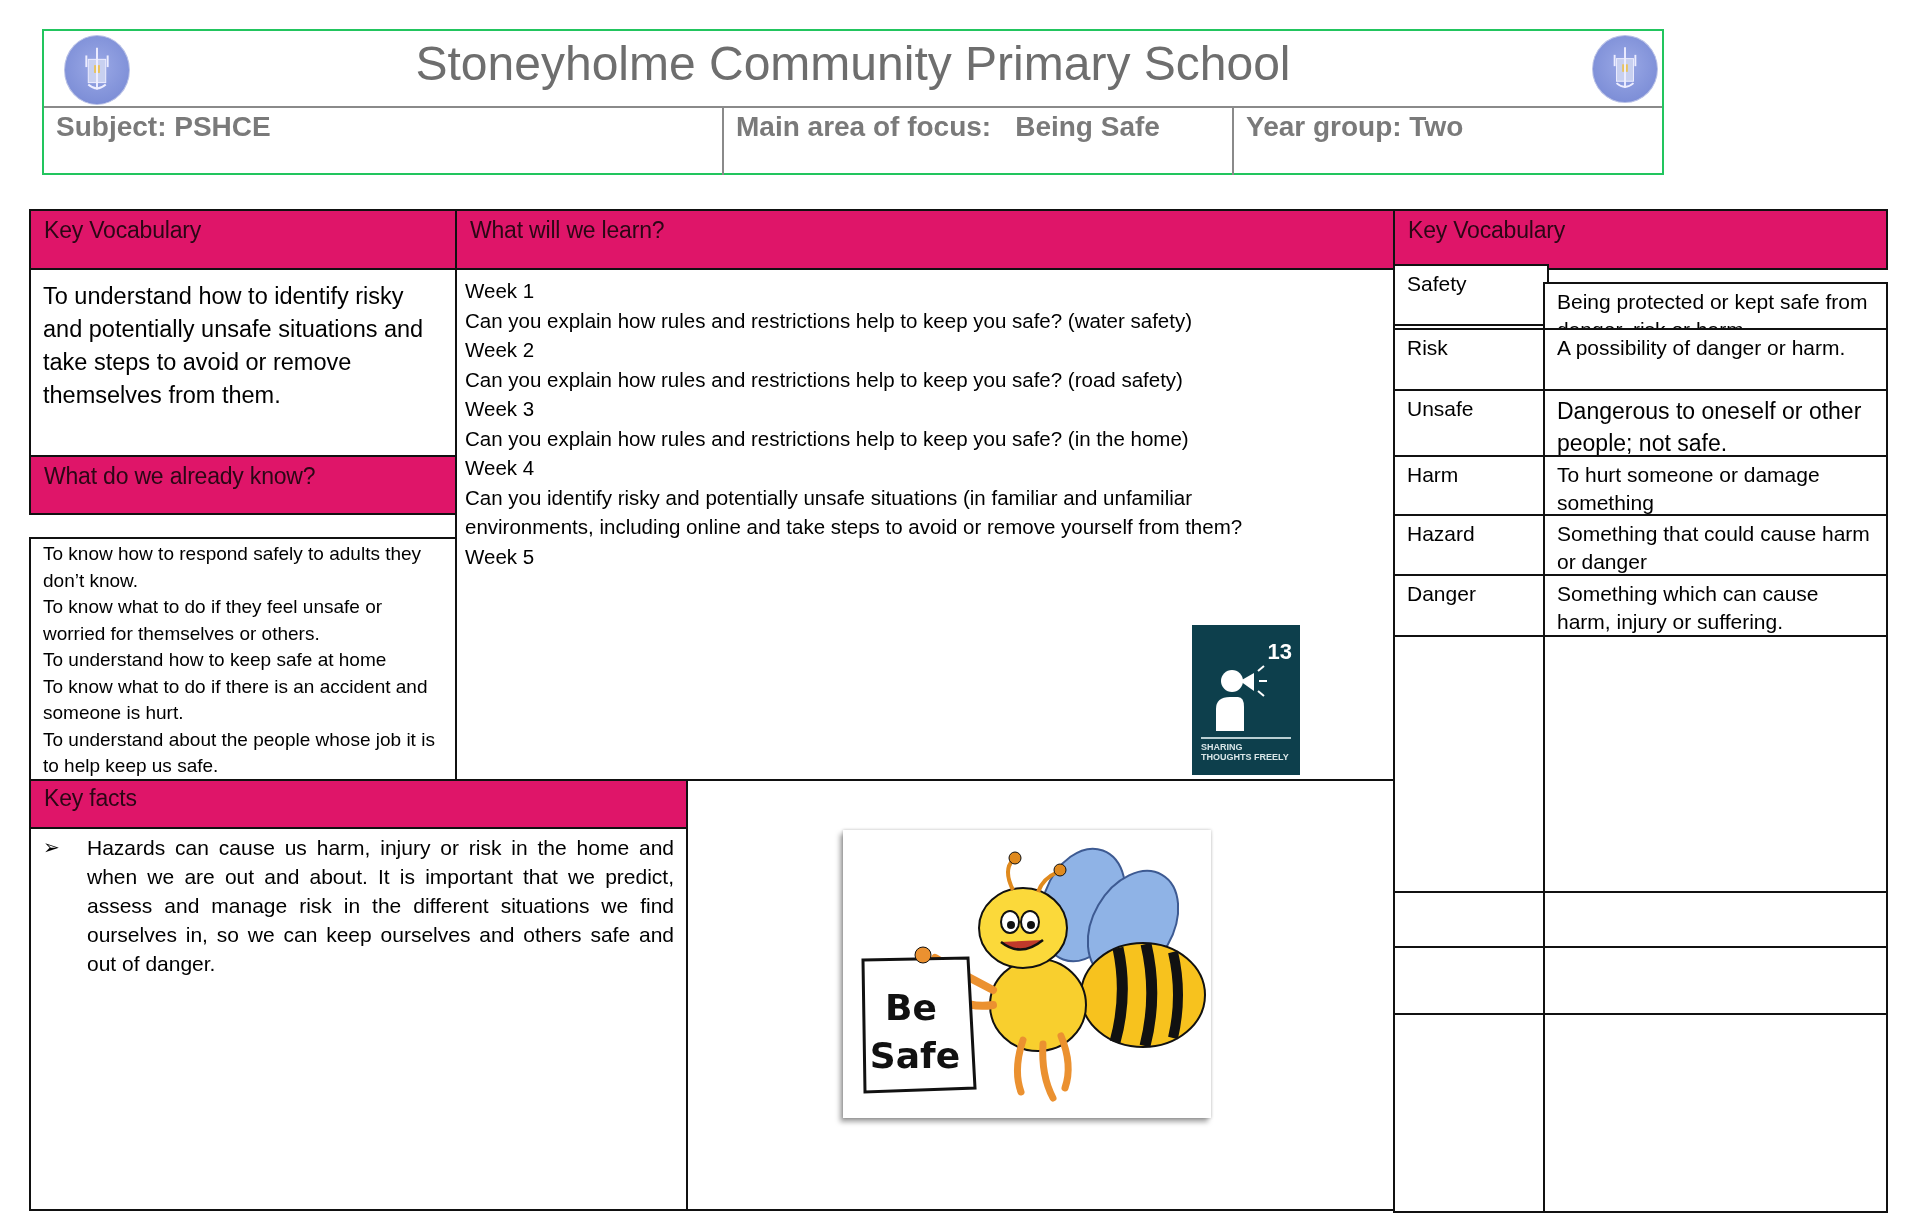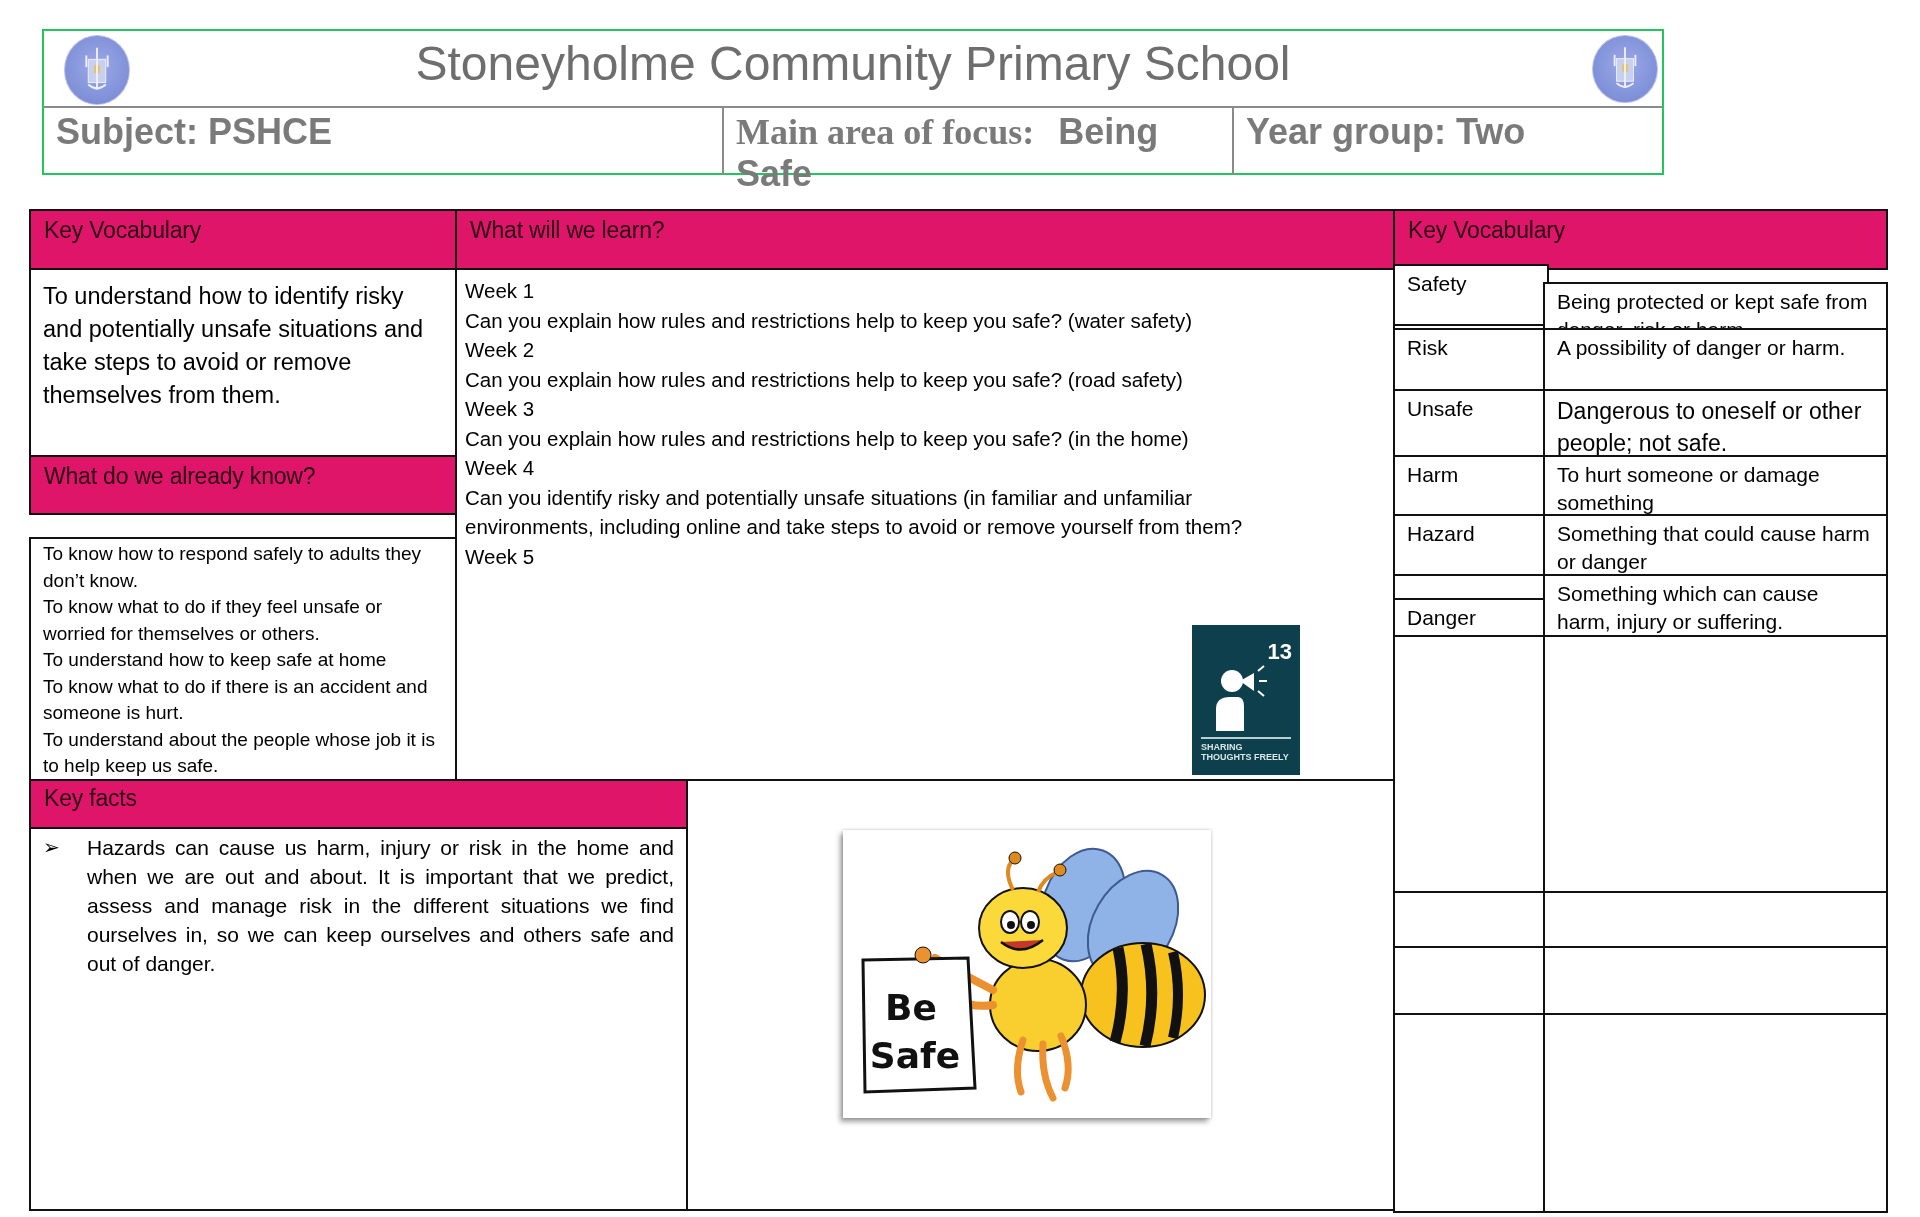--- a/index.html
+++ b/index.html
@@ -12,21 +12,21 @@
   .hdr-title-row { left: 0; top: 0; width: 100%; height: 77px; border-bottom: 2px solid #8a8a8a; }
   .hdr-title { left: 0; top: 0; width: 100%; text-align: center; font-size: 48px; color: #6e6e6e;
                line-height: 58px; top: 4px; }
   .logo { width: 66px; height: 70px; border-radius: 50%;
           background: radial-gradient(circle at 50% 45%, #9ba9e6 0%, #7f90d8 70%, #6d7fcb 100%);
           border: 1px solid #b8c0e6; }
   .logo svg { width: 100%; height: 100%; }
   .logo-left { left: 20px; top: 4px; }
   .logo-right { right: 4px; top: 4px; width: 66px; height: 68px; }
   .hdr-info { top: 77px; height: 67px; border-right: 2px solid #8a8a8a; }
-  .hdr-info span { position: absolute; left: 12px; top: 3px; font-size: 36px; font-weight: bold; color: #7a7a7a; }
+  .hdr-info span { position: absolute; left: 12px; top: 3px; font-size: 28px; font-weight: bold; color: #7a7a7a; }
   .hdr-info.c1 { left: 0; width: 680px; }
   .hdr-info.c2 { left: 680px; width: 510px; }
   .hdr-info.c3 { left: 1190px; width: 654px; border-right: none; }
   .focus-value { margin-left: 24px; }
 
   
   .cell { border: 2px solid #111; background: #fff; }
   .pink { background: #df1569; }
   .pink span { position: absolute; left: 13px; top: 6px; font-family: "Liberation Sans", sans-serif;
                font-size: 23px; color: #2b0715; letter-spacing: -0.2px; }
@@ -79,21 +79,21 @@
         <line x1="22" y1="20" x2="22" y2="32" stroke="#eef" stroke-width="2"></line>
         <line x1="44" y1="20" x2="44" y2="32" stroke="#eef" stroke-width="2"></line>
         <path d="M24 50 Q33 58 42 50" stroke="#eef" stroke-width="2" fill="none"></path>
       </svg>
     </div>
   </div>
   <div class="abs hdr-info c1">
     <span>Subject: PSHCE</span>
   </div>
   <div class="abs hdr-info c2">
-    <span><span style="position:static;font-size:inherit;font-family:Liberation Serif, serif;">Main area of focus:</span><span class="focus-value" style="position:static;font-size:inherit;">Being Safe</span></span>
+    <span><span style="position:static;font-size:inherit;">Main area of focus:</span><span class="focus-value" style="position:static;font-size:inherit;">Being Safe</span></span>
   </div>
   <div class="abs hdr-info c3">
     <span>Year group: Two</span>
   </div>
 </div>
 
 <div class="abs cell pink" style="left:29px;top:209px;width:428px;height:61px;">
   <span>Key Vocabulary</span>
 </div>
 <div class="abs cell kk-body txt" style="left:29px;top:268px;width:428px;height:189px;">
@@ -201,21 +201,21 @@
     <div class="abs cell vocab-term txt" style="left: 1393px; top: 264px; width: 156px; height: 62px;">Safety</div>
     <div class="abs cell vocab-def txt" style="left: 1543px; top: 282px; width: 345px; height: 62px;">Being protected or kept safe from danger, risk or harm</div>
     <div class="abs cell vocab-term txt" style="left: 1393px; top: 328px; width: 152px; height: 63px;">Risk</div>
     <div class="abs cell vocab-def txt" style="left: 1543px; top: 328px; width: 345px; height: 63px;">A possibility of danger or harm.</div>
     <div class="abs cell vocab-term txt" style="left: 1393px; top: 389px; width: 152px; height: 68px;">Unsafe</div>
     <div class="abs cell vocab-def txt big" style="left: 1543px; top: 389px; width: 345px; height: 68px;">Dangerous to oneself or other people; not safe.</div>
     <div class="abs cell vocab-term txt" style="left: 1393px; top: 455px; width: 152px; height: 61px;">Harm</div>
     <div class="abs cell vocab-def txt" style="left: 1543px; top: 455px; width: 345px; height: 61px;">To hurt someone or damage something</div>
     <div class="abs cell vocab-term txt" style="left: 1393px; top: 514px; width: 152px; height: 62px;">Hazard</div>
     <div class="abs cell vocab-def txt" style="left: 1543px; top: 514px; width: 345px; height: 62px;">Something that could cause harm or danger</div>
-    <div class="abs cell vocab-term txt" style="left: 1393px; top: 574px; width: 152px; height: 63px; margin-top: 24px;">Danger</div>
+    <div class="abs cell vocab-term txt" style="left: 1393px; top: 574px; width: 152px; height: 63px;">Danger</div>
     <div class="abs cell vocab-def txt" style="left: 1543px; top: 574px; width: 345px; height: 63px;">Something which can cause harm, injury or suffering.</div>
     <div class="abs cell vocab-term txt" style="left: 1393px; top: 635px; width: 152px; height: 258px;"></div>
     <div class="abs cell vocab-def txt" style="left: 1543px; top: 635px; width: 345px; height: 258px;"></div>
     <div class="abs cell vocab-term txt" style="left: 1393px; top: 891px; width: 152px; height: 57px;"></div>
     <div class="abs cell vocab-def txt" style="left: 1543px; top: 891px; width: 345px; height: 57px;"></div>
     <div class="abs cell vocab-term txt" style="left: 1393px; top: 946px; width: 152px; height: 69px;"></div>
     <div class="abs cell vocab-def txt" style="left: 1543px; top: 946px; width: 345px; height: 69px;"></div>
     <div class="abs cell vocab-term txt" style="left: 1393px; top: 1013px; width: 152px; height: 200px;"></div>
     <div class="abs cell vocab-def txt" style="left: 1543px; top: 1013px; width: 345px; height: 200px;"></div>
   </div>

